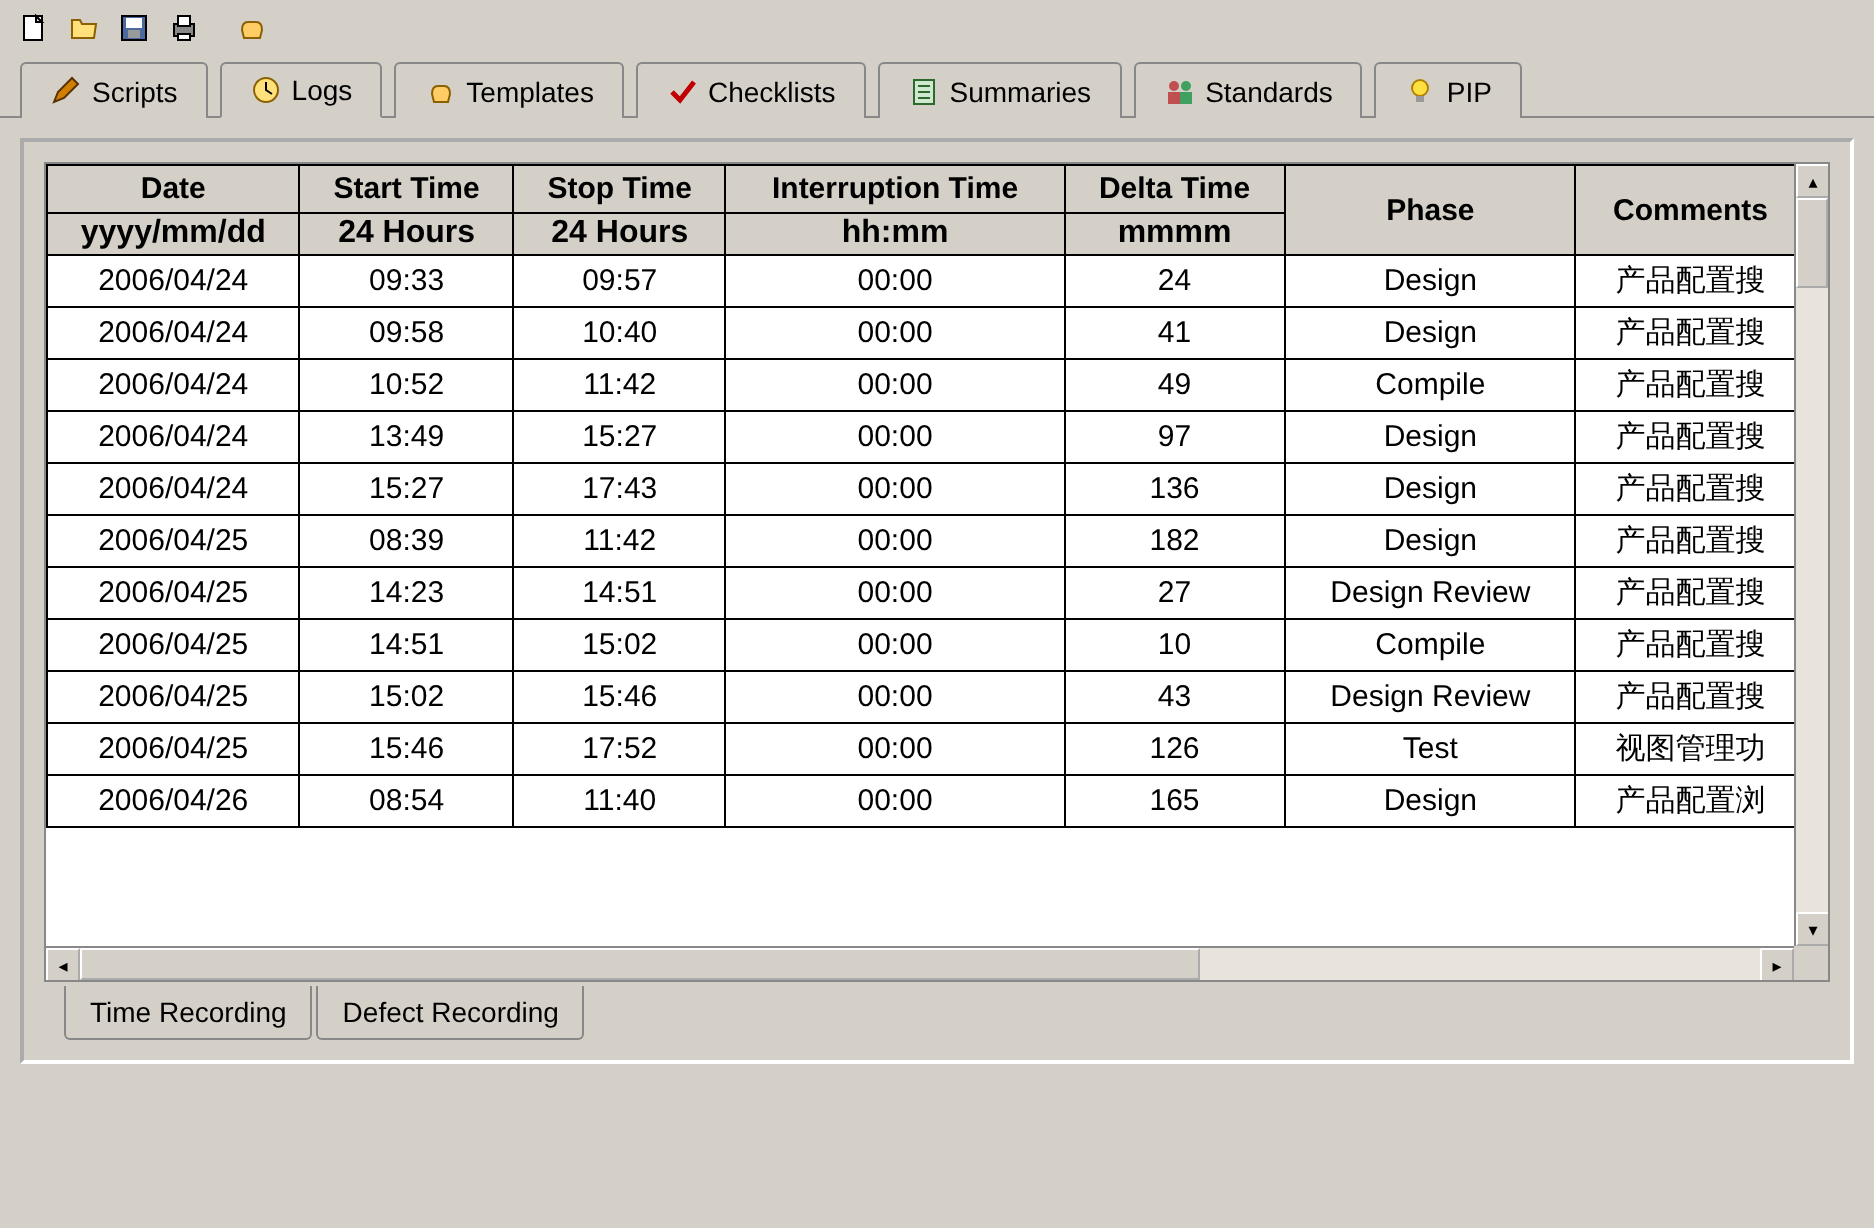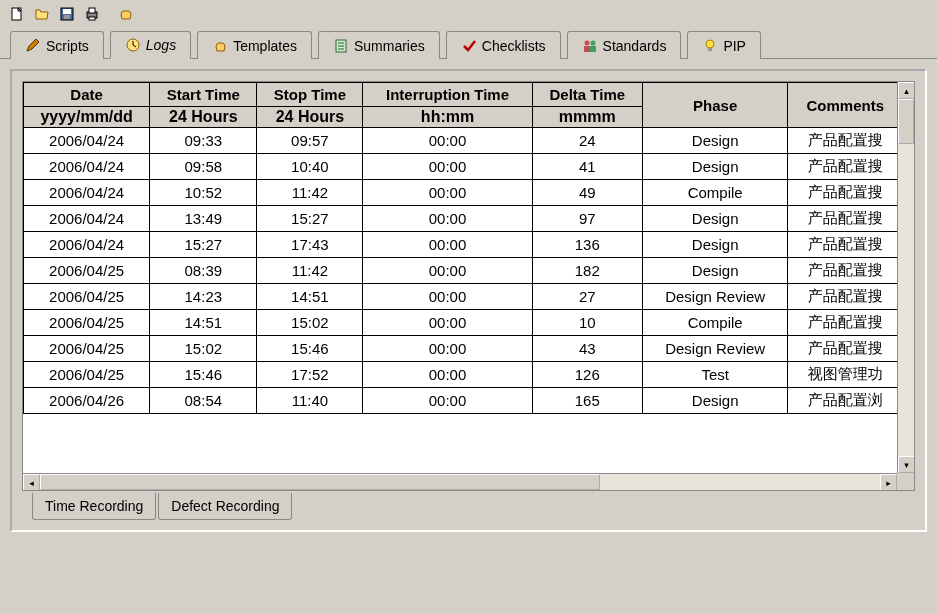--- a/index.html
+++ b/index.html
@@ -49,21 +49,20 @@
     cursor: pointer;
     font-size: 14px;
     border-radius: 3px 3px 0 0;
     position: relative;
     top: 1px;
   }
   .tab-top.active {
     background: #d4d0c8;
     border-bottom: 1px solid #d4d0c8;
     z-index: 2;
-    font-style: italic;
   }
   .main-area {
     margin: 10px;
     border: 2px inset #fff;
     background: #d4d0c8;
     padding: 10px;
     position: relative;
   }
   .grid-wrapper {
     border: 1px solid #888;
@@ -233,35 +232,35 @@
       <span>
         <svg width="16" height="16">
           <path d="M4 9 Q4 5 7 5 L10 5 Q13 5 13 9 L12 13 L5 13 Z" fill="#ffcc66" stroke="#8a6000"></path>
         </svg>
       </span>
       <span>Templates</span>
     </div>
     <div class="tab-top">
       <span>
         <svg width="16" height="16">
+          <path d="M3 8 L7 12 L14 3" stroke="#c00000" stroke-width="2.5" fill="none"></path>
+        </svg>
+      </span>
+      <span>Checklists</span>
+    </div>
+    <div class="tab-top">
+      <span>
+        <svg width="16" height="16">
           <rect x="3" y="2" width="10" height="12" fill="#cfe8cf" stroke="#2a6a2a"></rect>
           <line x1="5" y1="5" x2="11" y2="5" stroke="#2a6a2a"></line>
           <line x1="5" y1="8" x2="11" y2="8" stroke="#2a6a2a"></line>
           <line x1="5" y1="11" x2="11" y2="11" stroke="#2a6a2a"></line>
         </svg>
       </span>
       <span>Summaries</span>
-    </div>
-    <div class="tab-top">
-      <span>
-        <svg width="16" height="16">
-          <path d="M3 8 L7 12 L14 3" stroke="#c00000" stroke-width="2.5" fill="none"></path>
-        </svg>
-      </span>
-      <span>Checklists</span>
     </div>
     <div class="tab-top">
       <span>
         <svg width="16" height="16">
           <circle cx="5" cy="5" r="2.5" fill="#c05050"></circle>
           <circle cx="11" cy="5" r="2.5" fill="#40a060"></circle>
           <rect x="2" y="8" width="6" height="6" fill="#c05050"></rect>
           <rect x="8" y="8" width="6" height="6" fill="#40a060"></rect>
         </svg>
       </span>

